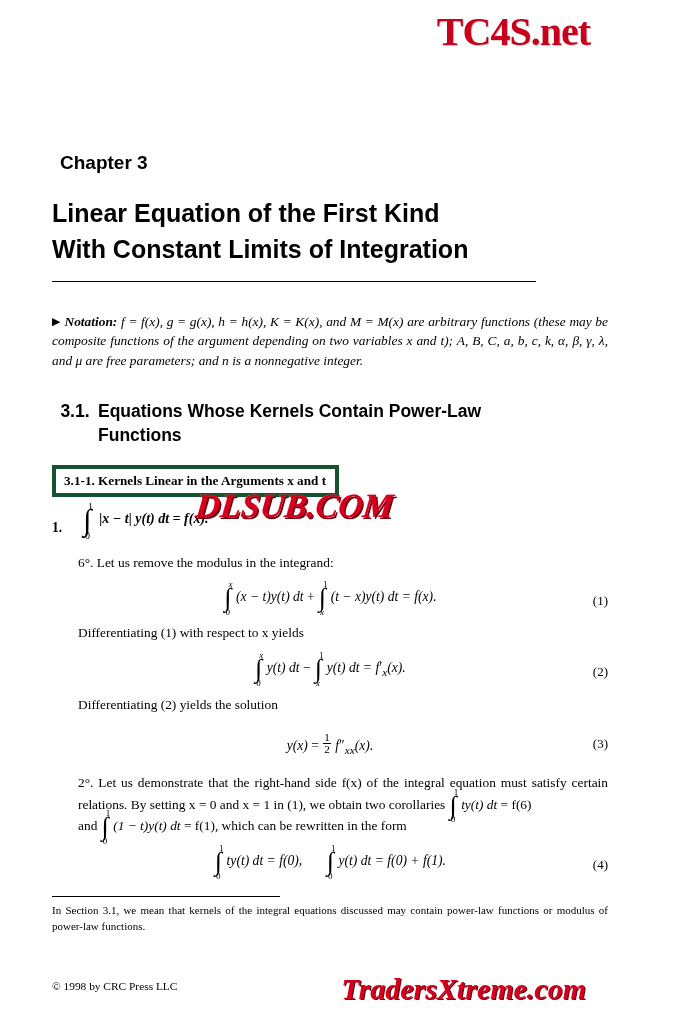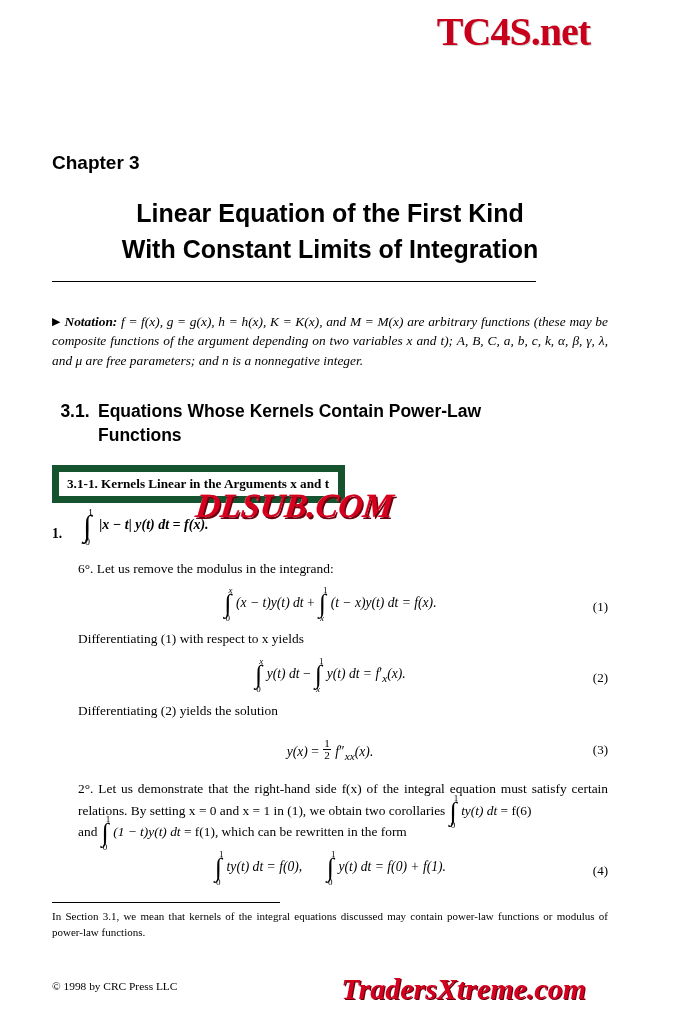--- a/index.html
+++ b/index.html
@@ -40,29 +40,28 @@
     position: absolute;
     left: 52px;
     top: 152px;
     width: 556px;
   }
 
   .chapter-label {
     font-family: "Liberation Sans", sans-serif;
     font-weight: bold;
     font-size: 19px;
-    margin: 0 0 22px 0;
+    margin: 0 0 22px 8px;
   }
   .chapter-title {
     font-family: "Liberation Sans", sans-serif;
     font-weight: bold;
     font-size: 25px;
     line-height: 1.42;
     margin: 0;
-    text-align: center;
   }
   .title-rule {
     border-bottom: 1.4px solid #000;
     margin-top: 14px;
     width: 484px;
   }
 
   .notation {
     margin-top: 30px;
     font-size: 13.4px;
@@ -83,21 +82,21 @@
     line-height: 1.35;
     margin-top: 30px;
     display: flex;
   }
   .section-head .num { width: 46px; flex: 0 0 46px; text-align: center; }
   .section-head .txt { flex: 1; }
 
   .subsection-box {
     display: inline-block;
     margin-top: 17px;
-    border: 7px solid #14532d;
+    border: 4px solid #14532d;
     padding: 4px 9px 4px 8px;
     font-family: "Liberation Serif", serif;
     font-weight: bold;
     font-size: 13.2px;
   }
 
   .eq-item {
     margin-top: 14px;
     display: flex;
     align-items: flex-start;

